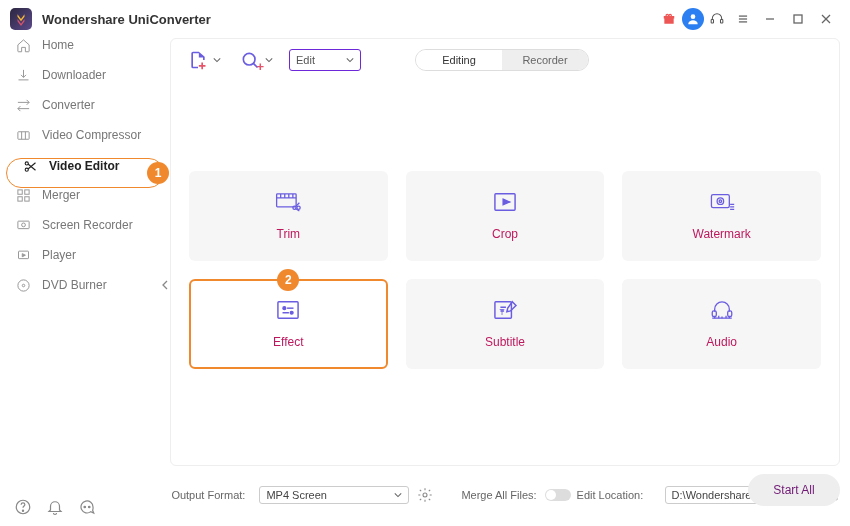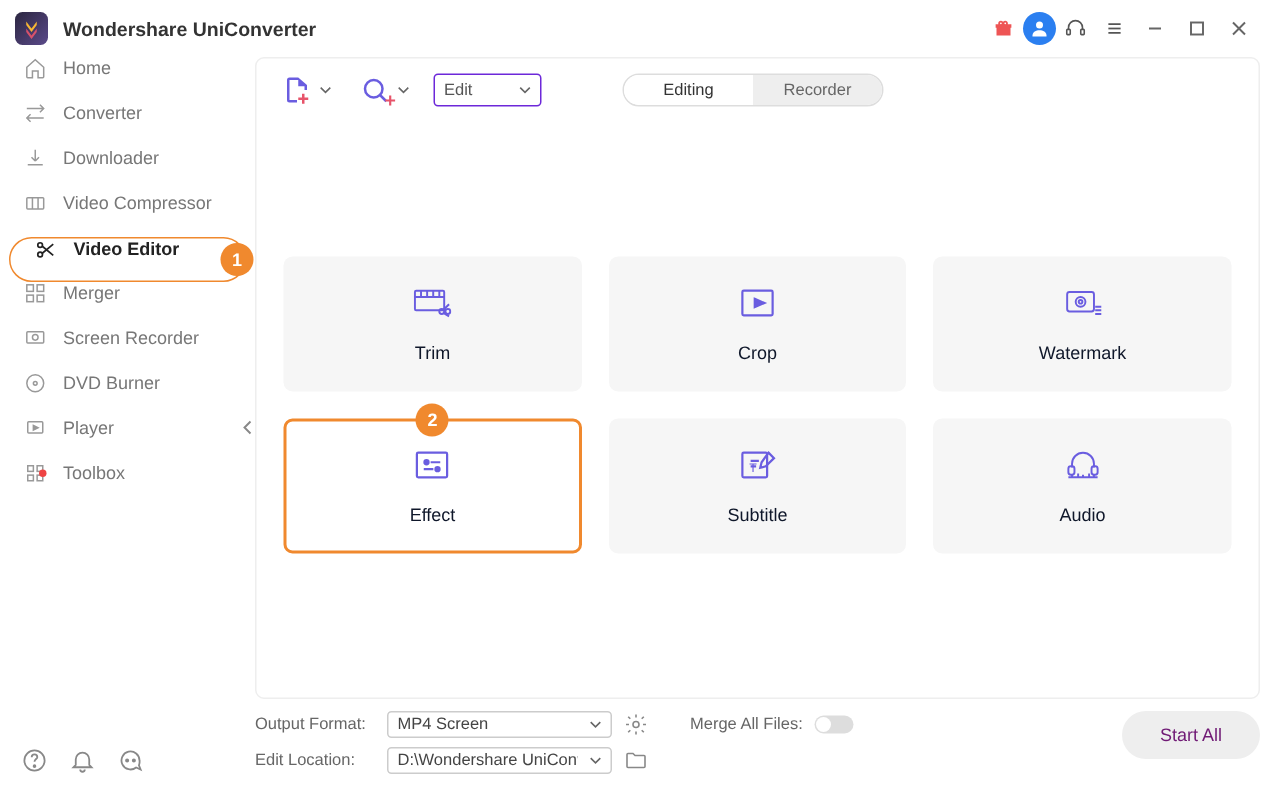--- a/index.html
+++ b/index.html
@@ -50,25 +50,25 @@
 .seg-item { width: 86px; display: flex; align-items: center; justify-content: center; font-size: 11px; color: #666; cursor: pointer; }
 .seg-item.active { background: #fff; color: #333; }
 .seg-item.inactive { background: #eee; }
 
 
 .grid { display: grid; grid-template-columns: repeat(3, 1fr); gap: 18px; padding: 90px 18px 0 18px; }
 .tile { height: 90px; background: #f6f6f6; border-radius: 6px; display: flex; flex-direction: column; align-items: center; justify-content: center; gap: 10px; cursor: pointer; color: #555; position: relative; }
 .tile.highlight { border: 2px solid #f0892e; background: #fff; }
 .tile .t-icon { color: #6a5de0; }
 .tile .t-icon svg { width: 26px; height: 22px; }
-.tile .t-label { font-size: 12px; color: #0f172a; }
+.tile .t-label { font-size: 12px; color: #be185d; }
 .callout2 { position: absolute; top: -12px; left: 50%; transform: translateX(-50%); width: 22px; height: 22px; border-radius: 50%; background: #f0892e; color: #fff; font-size: 12px; font-weight: 700; display: flex; align-items: center; justify-content: center; }
 
 
-.bottombar { position: absolute; left: 170px; right: 10px; bottom: 6px; height: 50px; display: flex; flex-direction: column; justify-content: center; gap: 6px; font-size: 11px; color: #666; }
+.bottombar { position: absolute; left: 170px; right: 10px; bottom: 6px; height: 50px; display: flex; flex-direction: row; justify-content: center; gap: 6px; font-size: 11px; color: #666; }
 .bb-row { display: flex; align-items: center; gap: 8px; }
 .bb-label { width: 80px; }
 .bb-select { width: 150px; height: 18px; border: 1px solid #ccc; border-radius: 3px; display: flex; align-items: center; justify-content: space-between; padding: 0 6px; cursor: pointer; font-size: 11px; color: #444; }
 .bb-icon { width: 16px; height: 16px; color: #888; display:flex; align-items:center; justify-content:center; }
 .toggle { width: 26px; height: 12px; border-radius: 6px; background: #ddd; position: relative; cursor: pointer; }
 .toggle::after { content:''; position:absolute; width:10px; height:10px; border-radius:50%; background:#fff; top:1px; left:1px; }
 .start-btn { position: absolute; right: 0; top: 4px; width: 92px; height: 32px; border-radius: 16px; background: #eee; color: #701a75; display: flex; align-items: center; justify-content: center; font-size: 12px; cursor: pointer; }
 .chevron-down { width:8px; height:8px; }
 </style>
 </head>
@@ -131,32 +131,32 @@
       <span class="si-icon">
         <svg viewBox="0 0 24 24" fill="none" stroke="currentColor" stroke-width="1.6">
           <path d="M3 11l9-8 9 8v10a1 1 0 01-1 1h-5v-7h-6v7H4a1 1 0 01-1-1z"></path>
         </svg>
       </span>
       <span>Home</span>
     </div>
   <div class="sidebar-item">
       <span class="si-icon">
         <svg viewBox="0 0 24 24" fill="none" stroke="currentColor" stroke-width="1.6">
+          <path d="M12 3v12m0 0l-4-4m4 4l4-4M4 19h16"></path>
+        </svg>
+      </span>
+      <span>Downloader</span>
+    </div>
+  <div class="sidebar-item">
+      <span class="si-icon">
+        <svg viewBox="0 0 24 24" fill="none" stroke="currentColor" stroke-width="1.6">
           <path d="M17 3l4 4-4 4M3 7h18M7 21l-4-4 4-4M21 17H3"></path>
         </svg>
       </span>
       <span>Converter</span>
-    </div>
-  <div class="sidebar-item">
-      <span class="si-icon">
-        <svg viewBox="0 0 24 24" fill="none" stroke="currentColor" stroke-width="1.6">
-          <path d="M12 3v12m0 0l-4-4m4 4l4-4M4 19h16"></path>
-        </svg>
-      </span>
-      <span>Downloader</span>
     </div>
   <div class="sidebar-item">
       <span class="si-icon">
         <svg viewBox="0 0 24 24" fill="none" stroke="currentColor" stroke-width="1.6">
           <rect x="3" y="6" width="18" height="12" rx="1"></rect>
           <path d="M9 6v12M15 6v12"></path>
         </svg>
       </span>
       <span>Video Compressor</span>
     </div>
@@ -187,46 +187,34 @@
         <svg viewBox="0 0 24 24" fill="none" stroke="currentColor" stroke-width="1.6">
           <rect x="3" y="5" width="18" height="12" rx="1"></rect>
           <circle cx="12" cy="11" r="3"></circle>
         </svg>
       </span>
       <span>Screen Recorder</span>
     </div>
   <div class="sidebar-item">
       <span class="si-icon">
         <svg viewBox="0 0 24 24" fill="none" stroke="currentColor" stroke-width="1.6">
+          <rect x="4" y="5" width="16" height="12" rx="1"></rect>
+          <path d="M10 9l5 2.5L10 14z" fill="currentColor"></path>
+        </svg>
+      </span>
+      <span>Player</span>
+    </div>
+  <div class="sidebar-item">
+      <span class="si-icon">
+        <svg viewBox="0 0 24 24" fill="none" stroke="currentColor" stroke-width="1.6">
           <circle cx="12" cy="12" r="9"></circle>
           <circle cx="12" cy="12" r="2"></circle>
         </svg>
       </span>
       <span>DVD Burner</span>
-    </div>
-  <div class="sidebar-item">
-      <span class="si-icon">
-        <svg viewBox="0 0 24 24" fill="none" stroke="currentColor" stroke-width="1.6">
-          <rect x="4" y="5" width="16" height="12" rx="1"></rect>
-          <path d="M10 9l5 2.5L10 14z" fill="currentColor"></path>
-        </svg>
-      </span>
-      <span>Player</span>
-    </div>
-  <div class="sidebar-item">
-      <span class="si-icon">
-        <svg viewBox="0 0 24 24" fill="none" stroke="currentColor" stroke-width="1.6">
-          <rect x="4" y="4" width="6" height="6"></rect>
-          <rect x="14" y="4" width="6" height="6"></rect>
-          <rect x="4" y="14" width="6" height="6"></rect>
-          <rect x="14" y="14" width="6" height="6"></rect>
-        </svg>
-      </span>
-      <span>Toolbox</span>
-      <span class="toolbox-dot"></span>
     </div>
 </div>
 
 <div class="collapse-arrow">
     <svg viewBox="0 0 10 10">
       <path d="M7 1L3 5l4 4" fill="none" stroke="currentColor" stroke-width="1.3"></path>
     </svg>
   </div>
 
 <div class="main">

